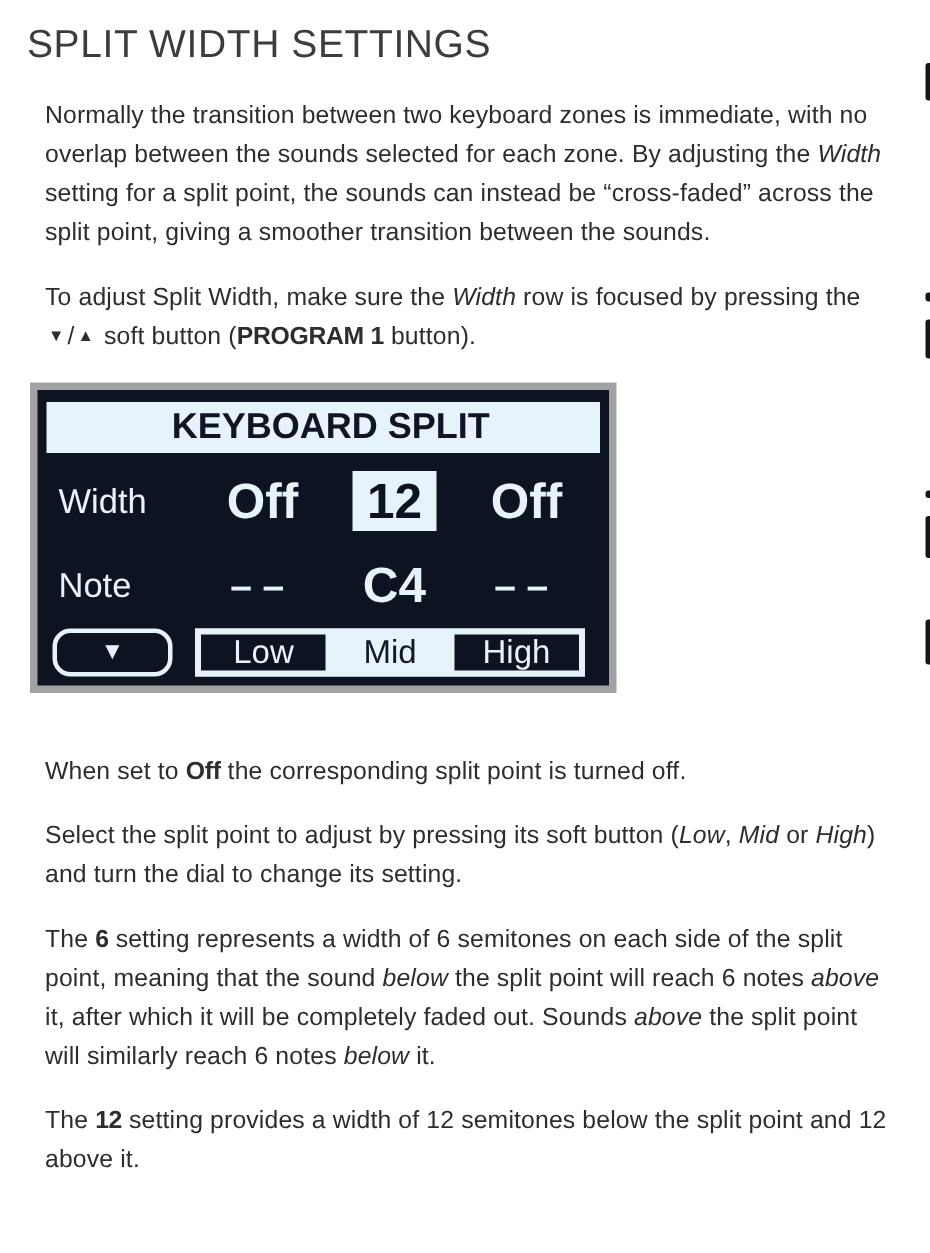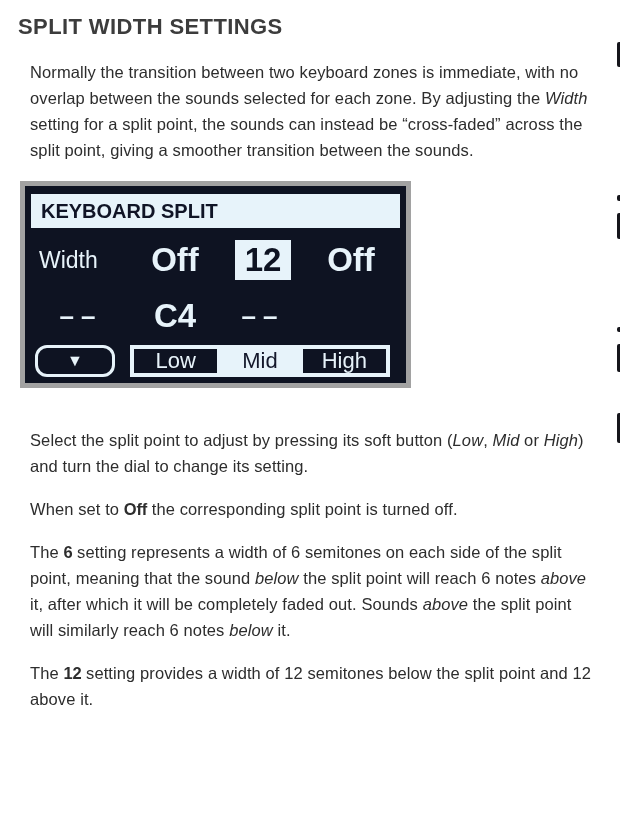--- a/index.html
+++ b/index.html
@@ -15,22 +15,22 @@
     font-family:"Liberation Sans", sans-serif;
     color:var(--text);
     position:relative;
     overflow:hidden;
   }
   .content{
     padding:14px 24px 0 18px;
     box-sizing:border-box;
   }
   h1{
-    font-size:22px;
-    font-weight:700;
+    font-size:26px;
+    font-weight:400;
     color:#3c3c3c;
     letter-spacing:0.4px;
     margin:0 0 19px 0;
   }
   p{
     margin:0 0 17px 12px;
     font-size:16.5px;
     line-height:26px;
     letter-spacing:0.1px;
     max-width:578px;
@@ -51,22 +51,23 @@
     width:100%;height:100%;
     background:var(--lcd-dark);
     color:var(--lcd-light);
     box-sizing:border-box;
     padding:8px 6px 6px 6px;
   }
   .lcd-header{
     background:var(--lcd-light);
     color:#101426;
     height:34px;line-height:34px;
-    font-size:20px;font-weight:600;
+    font-size:24px;font-weight:600;
     padding-left:10px;
+    text-align:center;
   }
   .lcd-row{
     display:grid;
     grid-template-columns:100px 88px 88px 88px;
     align-items:center;
     height:44px;
   }
   .row-width{margin-top:10px;}
   .row-note{margin-top:12px;}
   .lcd-label{font-size:23px;font-weight:400;padding-left:8px;}
@@ -121,54 +122,56 @@
 </style>
 </head>
 <body>
 
 <div class="content">
 
   <h1>SPLIT WIDTH SETTINGS</h1>
 
   <div>
       <p><span>Normally the transition between two keyboard zones is immediate, with no overlap between the sounds selected for each zone. By adjusting the </span><span class="it">Width</span><span> setting for a split point, the sounds can instead be “cross-faded” across the split point, giving a smoother transition between the sounds.</span></p>
+      <p><span>To adjust Split Width, make sure the </span><span class="it">Width</span><span> row is focused by pressing the </span><span class="tri">▼</span><span>/</span><span class="tri">▲</span><span> soft button (</span><span class="b">PROGRAM 1</span><span> button).</span></p>
     </div>
 
   <div class="lcd">
     <div class="lcd-screen">
       <div class="lcd-header">
         <span>KEYBOARD SPLIT</span>
       </div>
       <div class="lcd-row row-width">
         <span class="lcd-label">Width</span>
         <span class="lcd-val">Off</span>
         <span class="lcd-val selected">12</span>
         <span class="lcd-val">Off</span>
       </div>
       <div class="lcd-row row-note">
+        <span class="lcd-label">Note</span>
         <span class="lcd-val dashes">––</span>
         <span class="lcd-val">C4</span>
         <span class="lcd-val dashes">––</span>
       </div>
       <div class="lcd-bottom">
         <div class="lcd-arrow-btn">
           <span class="tri-big">▼</span>
         </div>
         <div class="seg-bar">
           <div class="seg dark">Low</div>
           <div class="seg light">Mid</div>
           <div class="seg dark">High</div>
         </div>
       </div>
     </div>
   </div>
 
   <div>
+      <p><span>When set to </span><span class="b">Off</span><span> the corresponding split point is turned off.</span></p>
       <p><span>Select the split point to adjust by pressing its soft button (</span><span class="it">Low</span><span>, </span><span class="it">Mid</span><span> or </span><span class="it">High</span><span>) and turn the dial to change its setting.</span></p>
-      <p><span>When set to </span><span class="b">Off</span><span> the corresponding split point is turned off.</span></p>
       <p><span>The </span><span class="b">6</span><span> setting represents a width of 6 semitones on each side of the split point, meaning that the sound </span><span class="it">below</span><span> the split point will reach 6 notes </span><span class="it">above</span><span> it, after which it will be completely faded out. Sounds </span><span class="it">above</span><span> the split point will similarly reach 6 notes </span><span class="it">below</span><span> it.</span></p>
       <p><span>The </span><span class="b">12</span><span> setting provides a width of 12 semitones below the split point and 12 above it.</span></p>
     </div>
 
 </div>
 
 <div class="edge-artifact" style="top:42px;height:25px;"></div>
 <div class="edge-artifact" style="top:195px;height:6px;"></div>
 <div class="edge-artifact" style="top:213px;height:26px;"></div>
 <div class="edge-artifact" style="top:327px;height:5px;"></div>

